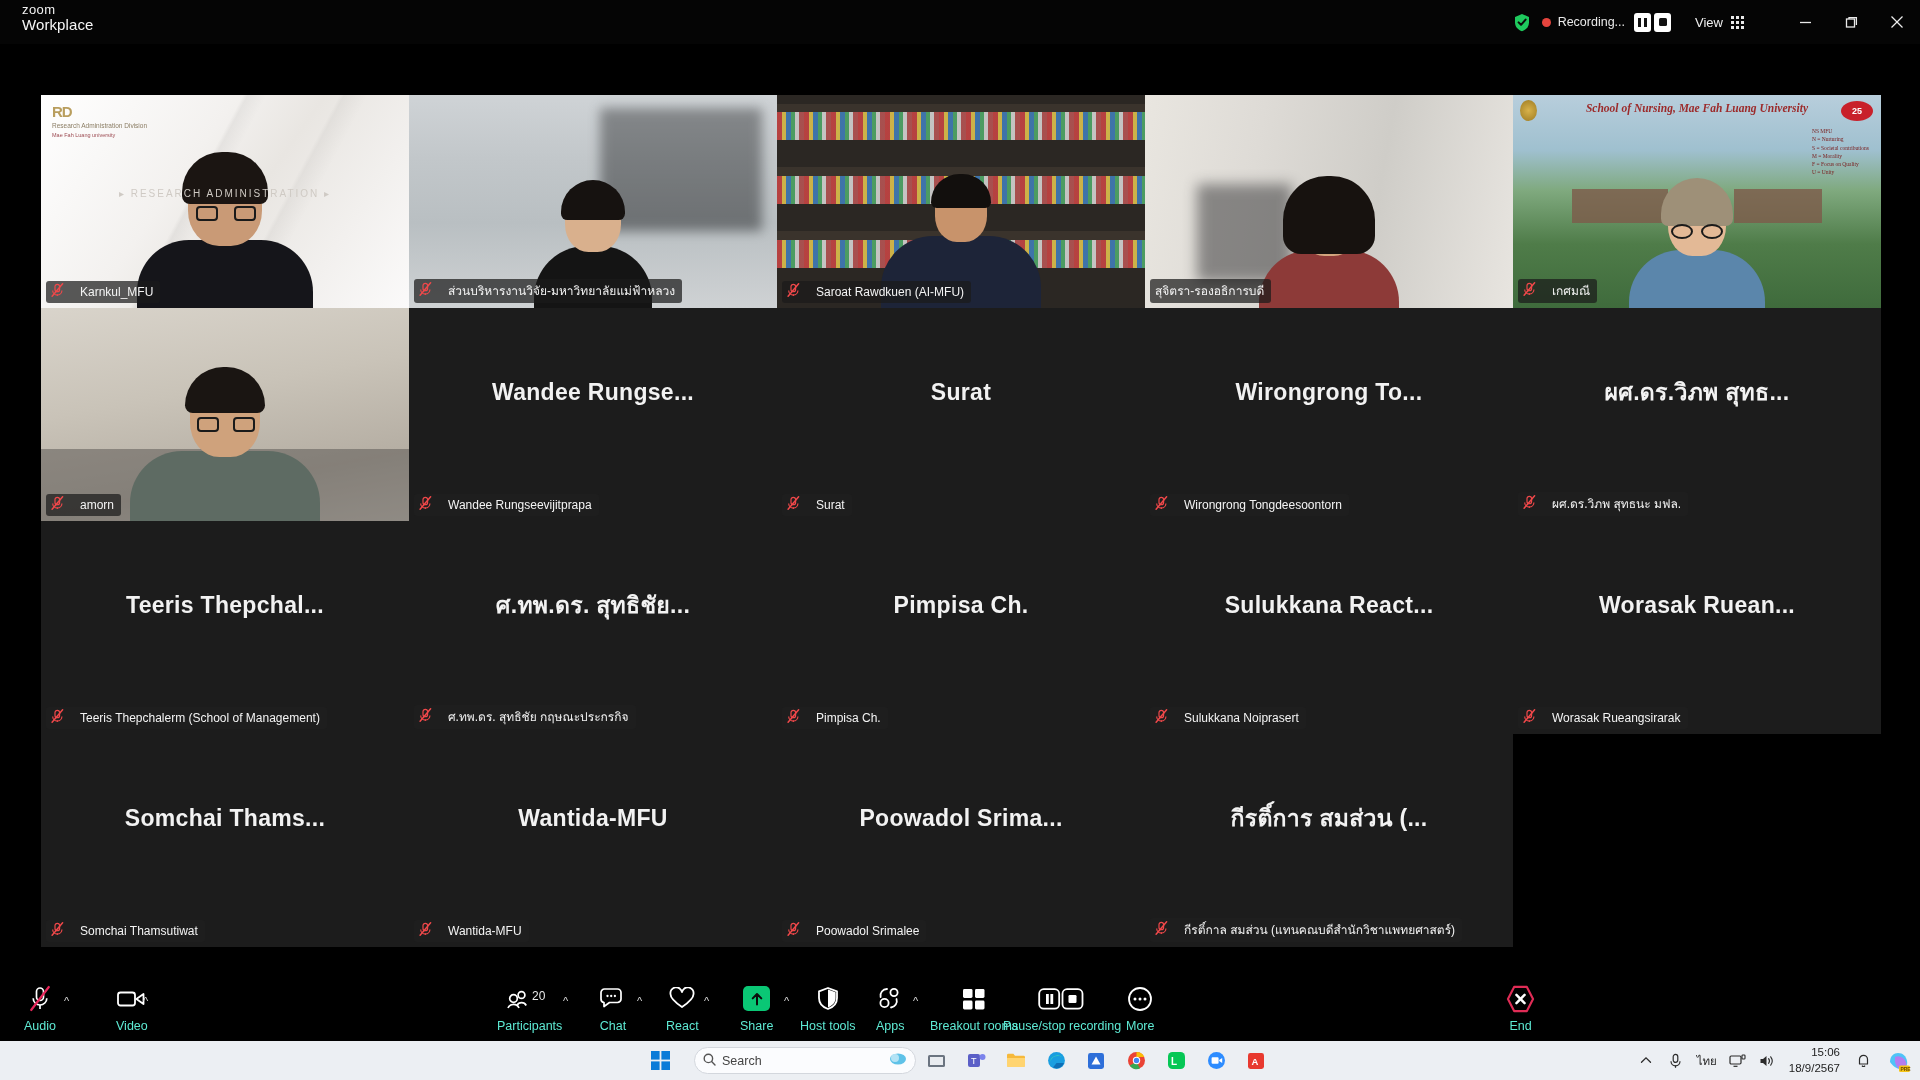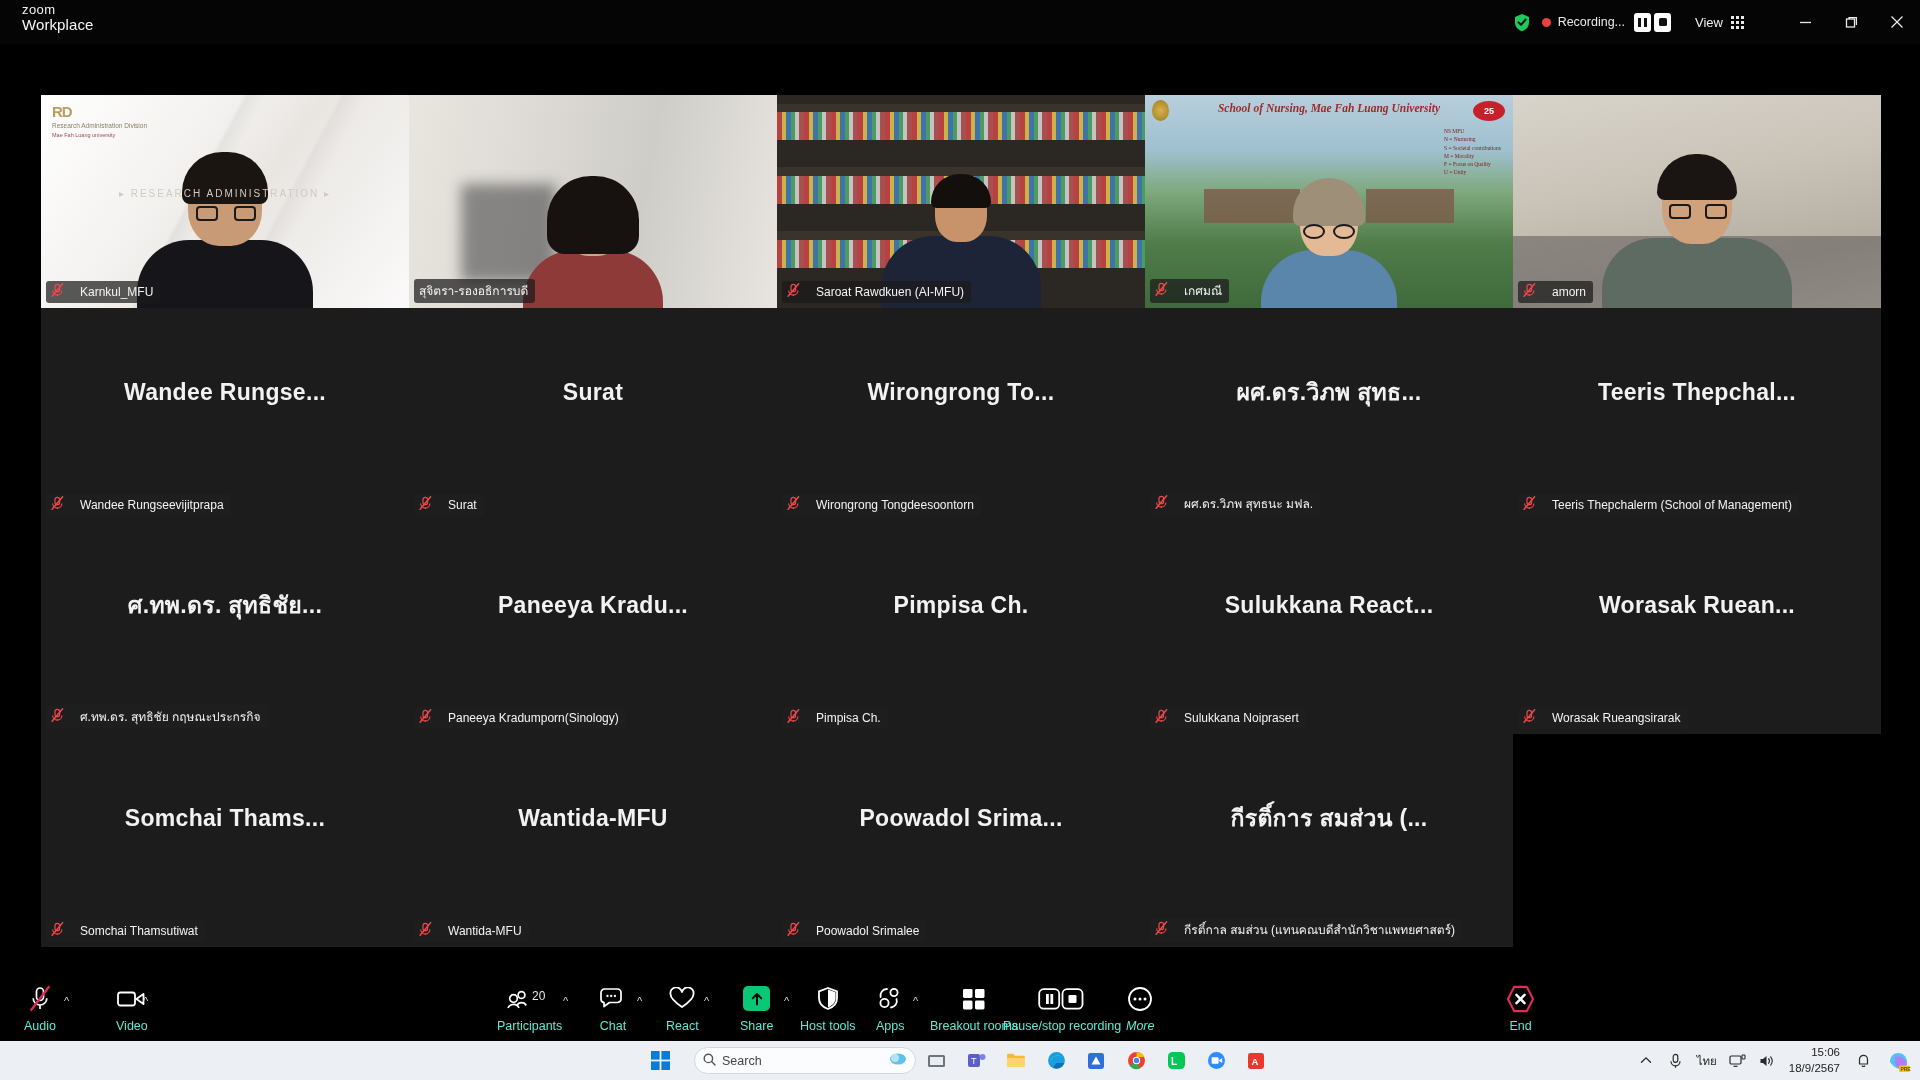--- a/index.html
+++ b/index.html
@@ -216,32 +216,38 @@
         <div class="namebar">
           <span><svg class="micmute" viewBox="0 0 13 14">
               <rect x="4" y="1.3" width="4.6" height="7.4" rx="2.3" fill="none" stroke="#f0484a" stroke-width="1.2"></rect>
               <path d="M1.7 7.4 a4.6 4.6 0 0 0 9.2 0" fill="none" stroke="#f0484a" stroke-width="1.2"></path>
               <line x1="6.3" y1="11.3" x2="6.3" y2="13" stroke="#f0484a" stroke-width="1.2"></line>
               <line x1="1.1" y1="13.2" x2="11.6" y2="0.8" stroke="#f0484a" stroke-width="1.5" stroke-linecap="round"></line>
             </svg></span>
           <span class="nb-text">Karnkul_MFU</span>
         </div>
       </div>
-      <div class="tile vid speaking">
+      <div class="tile vid">
         <div class="tile-inner">
-          <div class="bg-d"></div>
+          <div class="bg-b"></div>
           <div class="person">
-            <div class="head" style="width:60px;height:72px;background:#d3a57e">
-              <div class="hair" style="width:92px;left:-16px;top:-8px;height:78px;border-radius:44px 44px 18px 18px;background:#17120f"></div>
+            <div class="head" style="width:56px;height:66px;background:#d9b08d">
+              <div class="hair" style="width:64px;left:-4px;top:-6px;height:40px;background:#161210"></div>
             </div>
-            <div class="body" style="width:140px;height:58px;background:#8d3a38"></div>
+            <div class="body" style="width:118px;height:62px;background:#141414"></div>
           </div>
         </div>
         <div class="namebar">
-          <span class="nb-text">สุจิตรา-รองอธิการบดี</span>
+          <span><svg class="micmute" viewBox="0 0 13 14">
+              <rect x="4" y="1.3" width="4.6" height="7.4" rx="2.3" fill="none" stroke="#f0484a" stroke-width="1.2"></rect>
+              <path d="M1.7 7.4 a4.6 4.6 0 0 0 9.2 0" fill="none" stroke="#f0484a" stroke-width="1.2"></path>
+              <line x1="6.3" y1="11.3" x2="6.3" y2="13" stroke="#f0484a" stroke-width="1.2"></line>
+              <line x1="1.1" y1="13.2" x2="11.6" y2="0.8" stroke="#f0484a" stroke-width="1.5" stroke-linecap="round"></line>
+            </svg></span>
+          <span class="nb-text">ส่วนบริหารงานวิจัย-มหาวิทยาลัยแม่ฟ้าหลวง</span>
         </div>
       </div>
       <div class="tile vid">
         <div class="tile-inner">
           <div class="bg-c">
             <div class="shelf" style="top:4%"></div>
             <div class="books" style="top:8%"></div>
             <div class="shelf" style="top:34%"></div>
             <div class="books" style="top:38%"></div>
             <div class="shelf" style="top:64%"></div>
@@ -255,20 +261,34 @@
           </div>
         </div>
         <div class="namebar">
           <span><svg class="micmute" viewBox="0 0 13 14">
               <rect x="4" y="1.3" width="4.6" height="7.4" rx="2.3" fill="none" stroke="#f0484a" stroke-width="1.2"></rect>
               <path d="M1.7 7.4 a4.6 4.6 0 0 0 9.2 0" fill="none" stroke="#f0484a" stroke-width="1.2"></path>
               <line x1="6.3" y1="11.3" x2="6.3" y2="13" stroke="#f0484a" stroke-width="1.2"></line>
               <line x1="1.1" y1="13.2" x2="11.6" y2="0.8" stroke="#f0484a" stroke-width="1.5" stroke-linecap="round"></line>
             </svg></span>
           <span class="nb-text">Saroat Rawdkuen (AI-MFU)</span>
+        </div>
+      </div>
+      <div class="tile vid speaking">
+        <div class="tile-inner">
+          <div class="bg-d"></div>
+          <div class="person">
+            <div class="head" style="width:60px;height:72px;background:#d3a57e">
+              <div class="hair" style="width:92px;left:-16px;top:-8px;height:78px;border-radius:44px 44px 18px 18px;background:#17120f"></div>
+            </div>
+            <div class="body" style="width:140px;height:58px;background:#8d3a38"></div>
+          </div>
+        </div>
+        <div class="namebar">
+          <span class="nb-text">สุจิตรา-รองอธิการบดี</span>
         </div>
       </div>
       <div class="tile vid">
         <div class="tile-inner">
           <div class="bg-e">
             <div class="seal"></div>
             <div class="b25">25</div>
             <div class="nurs-title">School of Nursing, Mae Fah Luang University</div>
             <div class="nsmfu">NS MFU<br>N = Nurturing<br>S = Societal contributions<br>M = Morality<br>F = Focus on Quality<br>U = Unity</div>
             <div class="bldg"></div>
@@ -392,33 +412,20 @@
               <rect x="4" y="1.3" width="4.6" height="7.4" rx="2.3" fill="none" stroke="#f0484a" stroke-width="1.2"></rect>
               <path d="M1.7 7.4 a4.6 4.6 0 0 0 9.2 0" fill="none" stroke="#f0484a" stroke-width="1.2"></path>
               <line x1="6.3" y1="11.3" x2="6.3" y2="13" stroke="#f0484a" stroke-width="1.2"></line>
               <line x1="1.1" y1="13.2" x2="11.6" y2="0.8" stroke="#f0484a" stroke-width="1.5" stroke-linecap="round"></line>
             </svg></span>
           <span class="nb-text">ศ.ทพ.ดร. สุทธิชัย กฤษณะประกรกิจ</span>
         </div>
       </div>
       <div class="tile">
         <div class="tile-inner"></div>
-        <div class="initials">Paneeya  Kradu...</div>
-        <div class="namebar solid">
-          <span><svg class="micmute" viewBox="0 0 13 14">
-              <rect x="4" y="1.3" width="4.6" height="7.4" rx="2.3" fill="none" stroke="#f0484a" stroke-width="1.2"></rect>
-              <path d="M1.7 7.4 a4.6 4.6 0 0 0 9.2 0" fill="none" stroke="#f0484a" stroke-width="1.2"></path>
-              <line x1="6.3" y1="11.3" x2="6.3" y2="13" stroke="#f0484a" stroke-width="1.2"></line>
-              <line x1="1.1" y1="13.2" x2="11.6" y2="0.8" stroke="#f0484a" stroke-width="1.5" stroke-linecap="round"></line>
-            </svg></span>
-          <span class="nb-text">Paneeya Kradumporn(Sinology)</span>
-        </div>
-      </div>
-      <div class="tile">
-        <div class="tile-inner"></div>
         <div class="initials">Pimpisa Ch.</div>
         <div class="namebar solid">
           <span><svg class="micmute" viewBox="0 0 13 14">
               <rect x="4" y="1.3" width="4.6" height="7.4" rx="2.3" fill="none" stroke="#f0484a" stroke-width="1.2"></rect>
               <path d="M1.7 7.4 a4.6 4.6 0 0 0 9.2 0" fill="none" stroke="#f0484a" stroke-width="1.2"></path>
               <line x1="6.3" y1="11.3" x2="6.3" y2="13" stroke="#f0484a" stroke-width="1.2"></line>
               <line x1="1.1" y1="13.2" x2="11.6" y2="0.8" stroke="#f0484a" stroke-width="1.5" stroke-linecap="round"></line>
             </svg></span>
           <span class="nb-text">Pimpisa Ch.</span>
         </div>
@@ -620,21 +627,21 @@
         <rect x="1.2" y="2.2" width="20" height="19.5" rx="4.5" fill="none" stroke="#fff" stroke-width="1.8"></rect>
         <rect x="8" y="7" width="2.8" height="10" fill="#fff"></rect>
           <rect x="12.4" y="7" width="2.8" height="10" fill="#fff"></rect>
         <rect x="24.5" y="2.2" width="20" height="19.5" rx="4.5" fill="none" stroke="#fff" stroke-width="1.8"></rect>
         <rect x="30.5" y="8" width="8" height="8" rx="1.2" fill="#fff"></rect>
       </svg>
     </span>
     <span class="tb-label">Pause/stop recording</span>
   </div>
 
-  <div class="tb-item" style="left:1126px;font-style:italic;">
+  <div class="tb-item" style="left:1126px;">
     <span class="tb-icon">
       <svg width="26" height="26" viewBox="0 0 26 26">
         <circle cx="13" cy="13" r="11" fill="none" stroke="#fff" stroke-width="1.8"></circle>
         <circle cx="8" cy="13" r="1.5" fill="#fff"></circle>
           <circle cx="13" cy="13" r="1.5" fill="#fff"></circle>
           <circle cx="18" cy="13" r="1.5" fill="#fff"></circle>
       </svg>
     </span>
     <span class="tb-label">More</span>
   </div>

